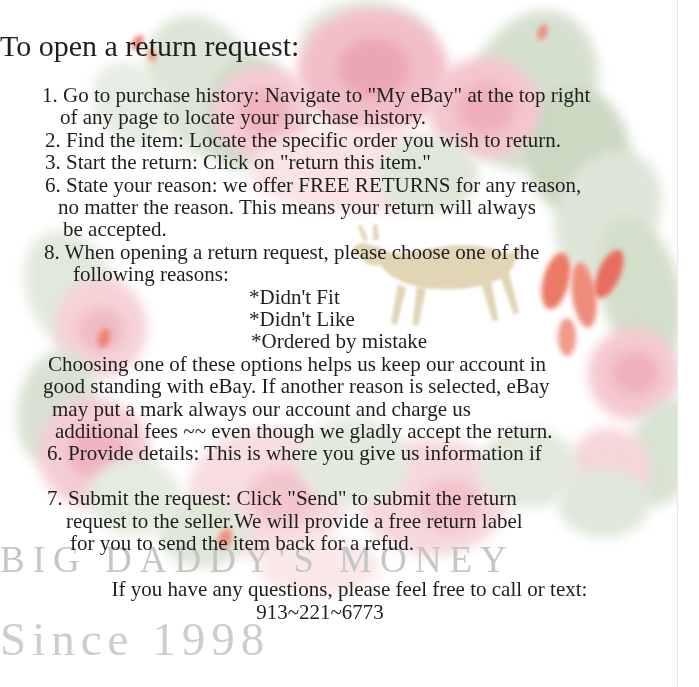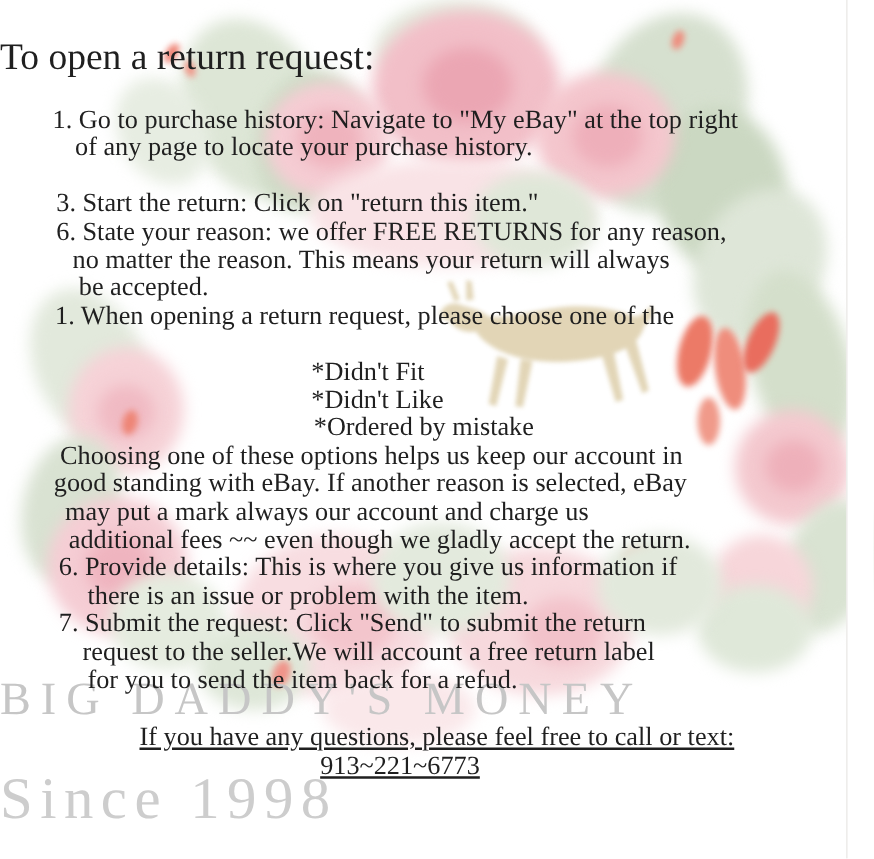--- a/index.html
+++ b/index.html
@@ -15,21 +15,21 @@
   .deer{position:absolute;left:338px;top:208px;width:205px;height:128px;opacity:.45;filter:blur(1.5px);z-index:0;}
   .edge{position:absolute;top:0;right:0;width:21px;height:100%;background:#ffffff;border-left:1px solid #e9e7e5;z-index:3;}
   
   .wm{position:absolute;z-index:1;white-space:nowrap;text-align:left;left:0;}
   .wm-brand{top:538px;width:699px;font-size:37px;letter-spacing:8px;color:#c6c6c6;}
   .wm-since{top:612px;width:668px;font-size:47px;letter-spacing:6px;color:#cdcdcd;}
   
   .content{position:absolute;inset:0;z-index:2;}
   .title{position:absolute;top:28px;left:0;width:640px;text-align:left;font-size:30px;line-height:36px;}
   .line{position:absolute;white-space:nowrap;font-size:21px;line-height:23px;text-align:center;}
-  .footer-line{position:absolute;white-space:nowrap;font-size:21px;text-align:center;left:0;text-decoration:underline;}
+  .footer-line{position:absolute;white-space:nowrap;font-size:21px;text-align:center;left:0;}
   .contact{top:577px;width:699px;}
   .phone{top:600px;width:640px;}
 </style>
 </head>
 <body>
 
 <div class="canvas">
 
   <div class="florals">
 
@@ -96,36 +96,37 @@
   </div>
 
   <div class="wm wm-brand">BIG DADDY'S MONEY</div>
   <div class="wm wm-since">Since 1998</div>
 
   <div class="content">
     <div class="title">To open a return request:</div>
 
     <div class="line" style="left:42px;top:84px">1. Go to purchase history: Navigate to "My eBay" at the top right</div>
     <div class="line" style="left:60px;top:106px">of any page to locate your purchase history.</div>
+    <div class="line" style="left:45px;top:129px">2.  Find the item: Locate the specific order you wish to return.</div>
     <div class="line" style="left:45px;top:151px">3.  Start the return: Click on "return this item."</div>
     <div class="line" style="left:45px;top:174px">6.  State your reason: we offer FREE RETURNS for any reason,</div>
     <div class="line" style="left:63px;top:218px">be accepted.</div>
     <div class="line" style="left:58px;top:196px">no matter the reason. This means your return will always</div>
-    <div class="line" style="left:44px;top:241px">1.  When opening a return request, please choose one of the</div>
+    <div class="line" style="left:44px;top:241px">8.  When opening a return request, please choose one of the</div>
+    <div class="line" style="left:73px;top:263px">following reasons:</div>
     <div class="line" style="left:249px;top:286px">*Didn't Fit</div>
     <div class="line" style="left:249px;top:308px">*Didn't Like</div>
     <div class="line" style="left:251px;top:330px">*Ordered by mistake</div>
     <div class="line" style="left:48px;top:353px">Choosing one of these options helps us keep our account in</div>
     <div class="line" style="left:43px;top:375px">good standing with eBay. If another reason is selected, eBay</div>
     <div class="line" style="left:52px;top:398px">may put a mark always our account and charge us</div>
     <div class="line" style="left:55px;top:420px">additional fees ~~ even though we gladly accept the return.</div>
     <div class="line" style="left:47px;top:442px">6.  Provide details: This is where you give us information if</div>
-    <div class="line" style="left:70px;top:465px">there is an issue or problem with the item.</div>
     <div class="line" style="left:47px;top:487px">7.  Submit the request: Click "Send" to submit the return</div>
-    <div class="line" style="left:66px;top:510px">request to the seller.We will account a free return label</div>
+    <div class="line" style="left:66px;top:510px">request to the seller.We will provide a free return label</div>
     <div class="line" style="left:70px;top:532px">for you to send the item back for a refud.</div>
 
     <div class="footer-line contact">If you have any questions, please feel free to call or text:</div>
     <div class="footer-line phone">913~221~6773</div>
   </div>
 
   <div class="edge"></div>
 </div>
 
 </body></html>

